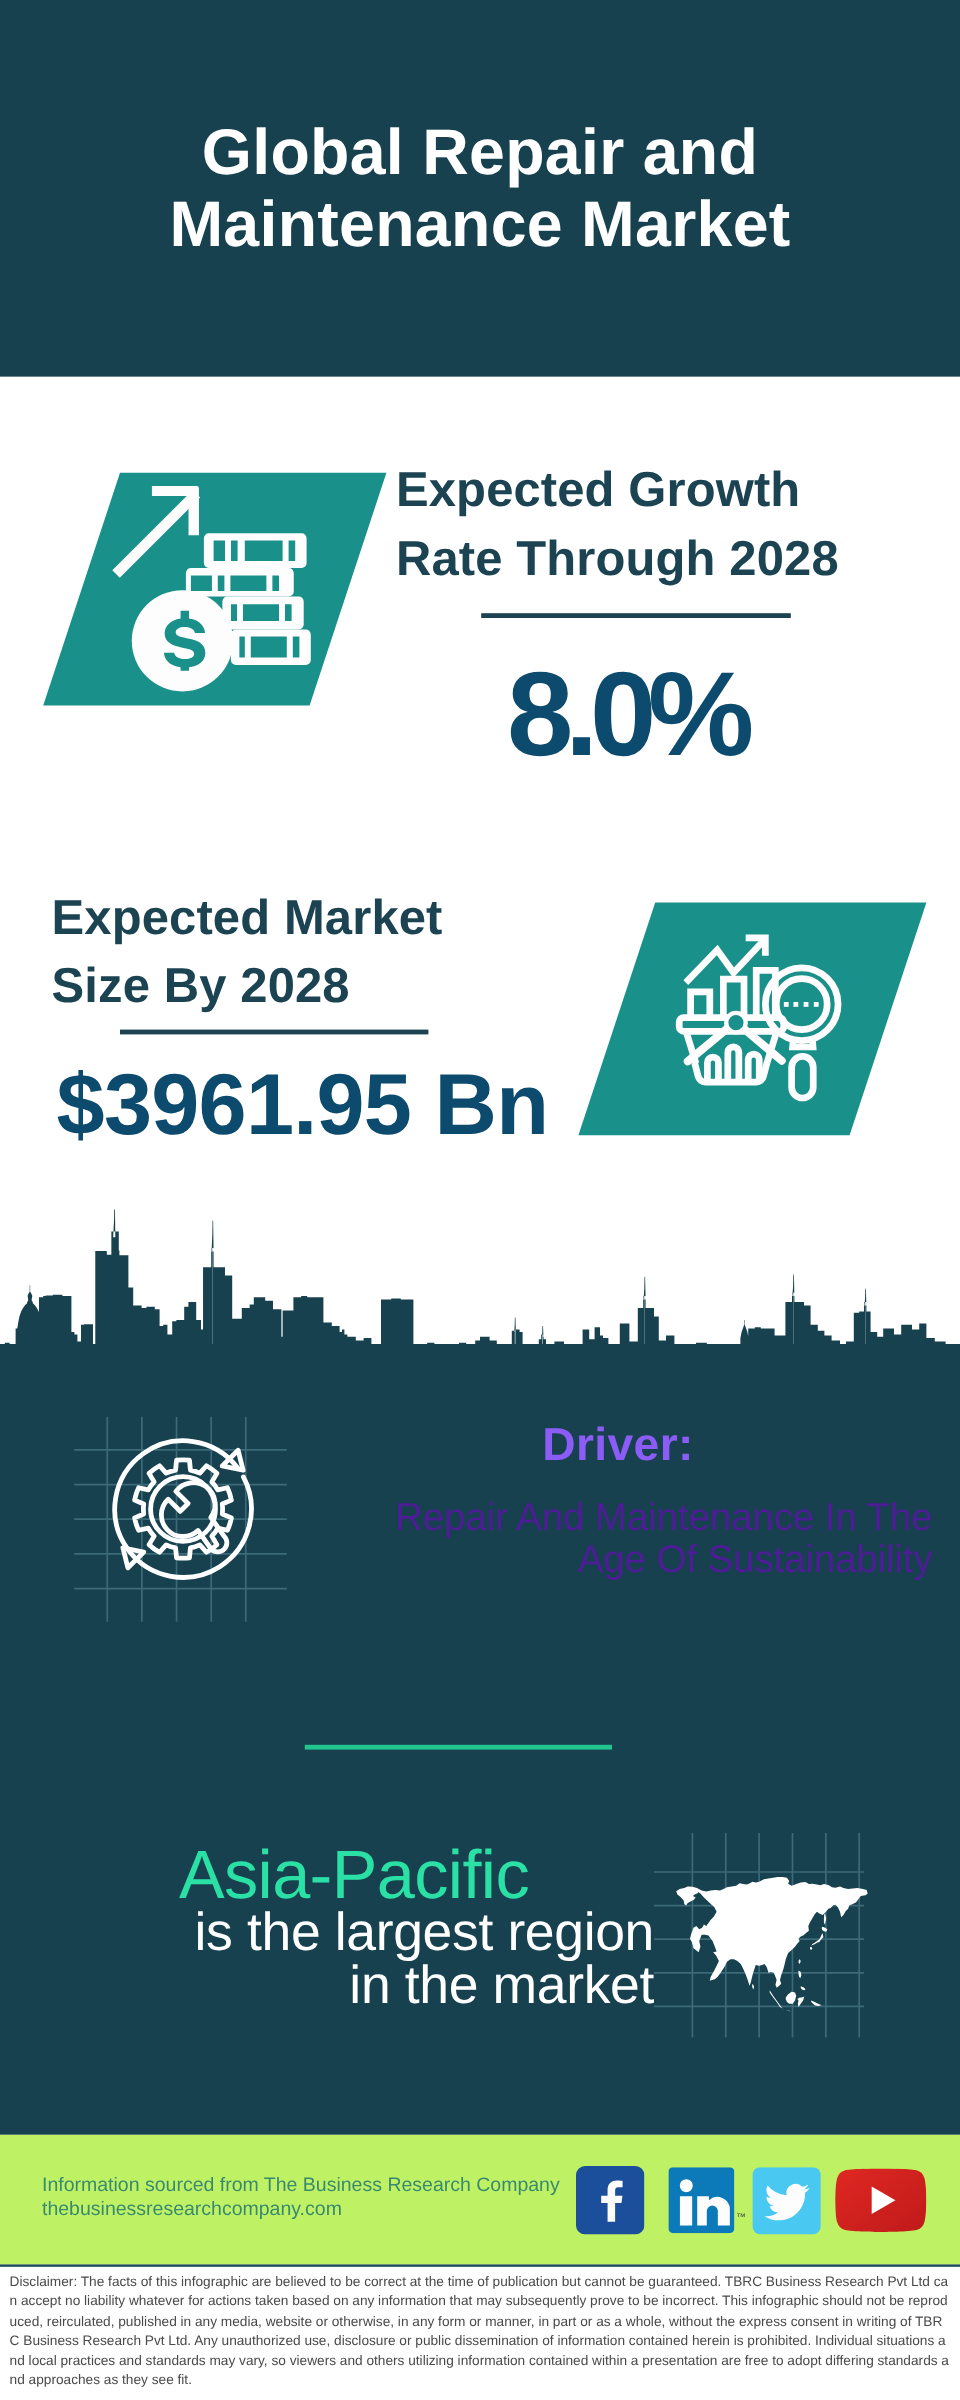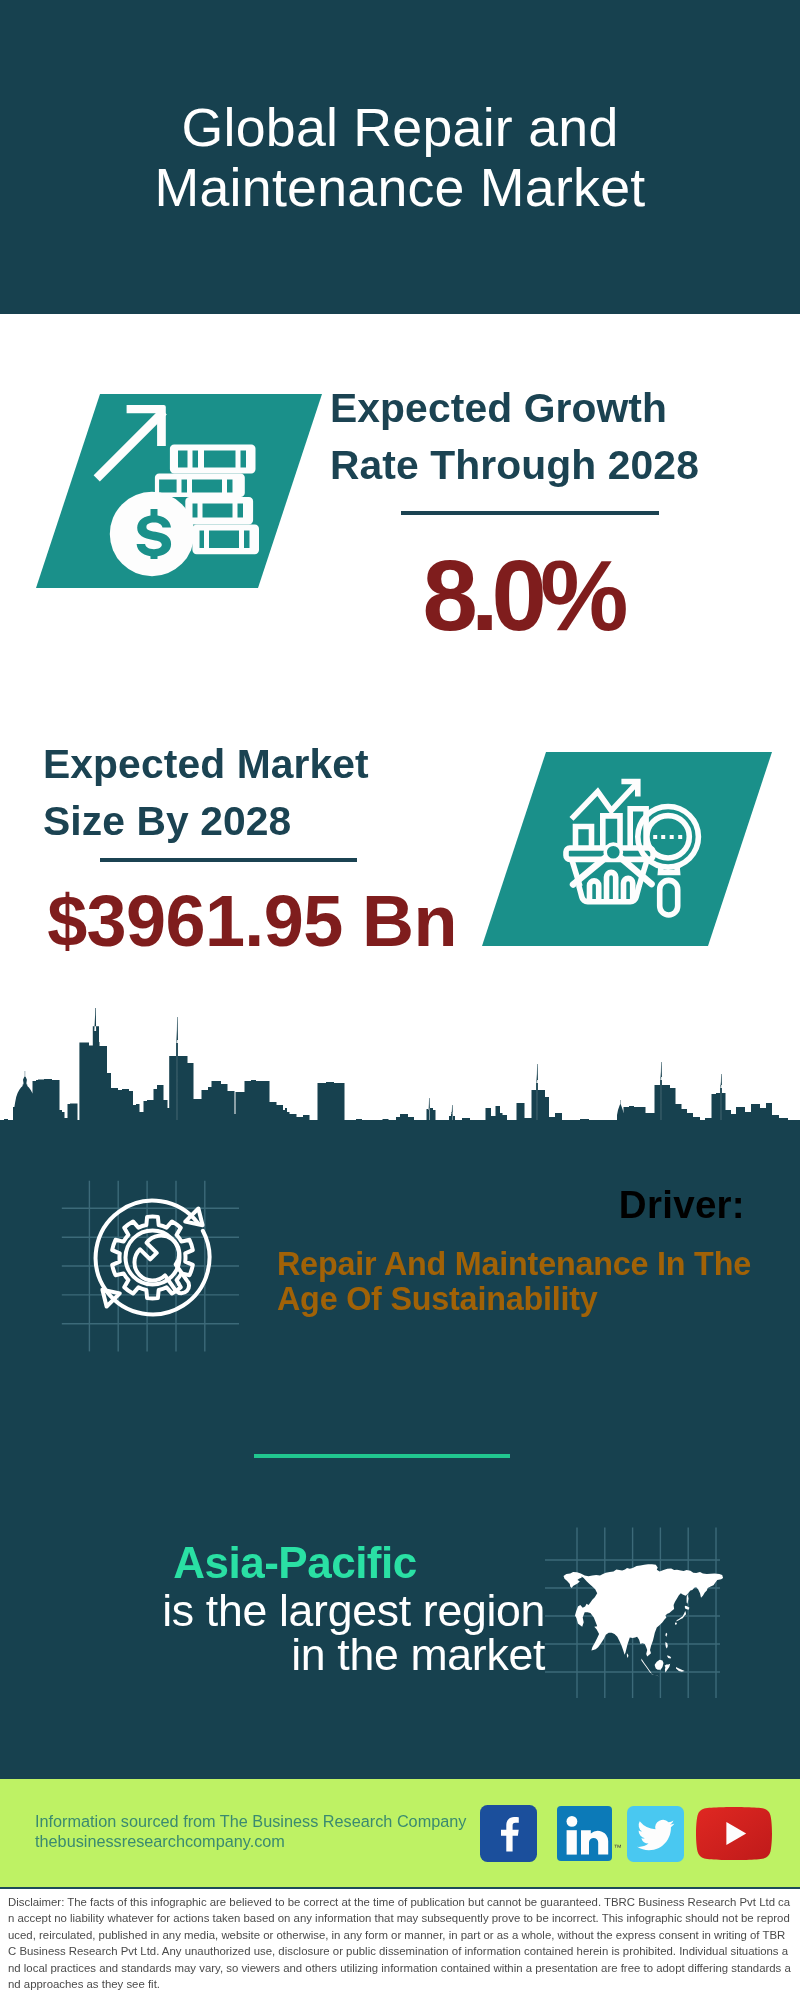--- a/index.html
+++ b/index.html
@@ -2,42 +2,42 @@
 <html><head>
 <meta charset="utf-8">
 <style>
   html,body{margin:0;padding:0;}
   body{width:800px;height:2000px;background:#ffffff;font-family:"Liberation Sans",sans-serif;overflow:hidden;}
   .page{position:relative;width:800px;height:2000px;overflow:hidden;}
 
   
   .header{position:absolute;left:0;top:0;width:800px;height:314px;background:#17414f;}
   .header-title{position:absolute;left:0;top:98px;width:800px;text-align:center;color:#ffffff;
-    font-size:53.7px;font-weight:normal;line-height:59.7px;letter-spacing:0.25px;}
+    font-size:53.7px;font-weight:bold;line-height:59.7px;letter-spacing:0.25px;}
 
   
   .white{position:absolute;left:0;top:314px;width:800px;height:700px;background:#ffffff;}
 
   .para{position:absolute;}
 
   .stat-head{color:#1b4352;font-size:40.8px;font-weight:bold;line-height:56.6px;text-align:left;
     letter-spacing:0.1px;position:absolute;}
   .rule{position:absolute;background:#1b4352;height:3px;}
-  .stat-val{position:absolute;color:#7f1d1d;font-size:99.5px;font-weight:bold;line-height:100px;
+  .stat-val{position:absolute;color:#0c4a6e;font-size:99.5px;font-weight:bold;line-height:100px;
     text-align:center;letter-spacing:-7px;}
 
   
   .dark-bottom{position:absolute;left:0;top:1120px;width:800px;height:659px;background:#17414f;}
   .skyline{position:absolute;left:0;top:1010px;width:800px;height:115px;}
 
-  .driver-label{position:absolute;color:#000000;font-size:38.5px;font-weight:bold;line-height:40px;text-align:right;letter-spacing:0.3px;}
-  .driver-text{position:absolute;color:#a16207;font-size:32.3px;font-weight:bold;line-height:34.9px;text-align:left;letter-spacing:-0.2px;}
+  .driver-label{position:absolute;color:#8b5cf6;font-size:38.5px;font-weight:bold;line-height:40px;text-align:center;letter-spacing:0.3px;}
+  .driver-text{position:absolute;color:#4c1d95;font-size:32.3px;font-weight:normal;line-height:34.9px;text-align:right;letter-spacing:-0.2px;}
   .mid-rule{position:absolute;background:#21c68f;height:4px;}
   .region-block{position:absolute;text-align:center;}
-  .region-name{color:#2ae0a4;font-size:44px;font-weight:bold;line-height:52.2px;letter-spacing:-0.5px;}
+  .region-name{color:#2ae0a4;font-size:57px;font-weight:normal;line-height:52.2px;letter-spacing:-0.5px;}
   .region-text{color:#ffffff;font-size:44.6px;font-weight:normal;line-height:43.6px;letter-spacing:-0.3px;text-align:right;}
 
   
   .footer{position:absolute;left:0;top:1779px;width:800px;height:221px;background:#bef264;}
   .src{position:absolute;color:#3a8a70;font-size:16.25px;line-height:19.8px;letter-spacing:0px;}
   .soc{position:absolute;display:block;line-height:0;}
   .tm{position:absolute;left:57px;top:38px;font-size:8px;color:#444;line-height:8px;}
   .discbar{position:absolute;left:0;top:108px;width:800px;height:113px;background:#ffffff;
     border-top:2.5px solid #1d4b5a;}
   .disclaimer{position:absolute;left:8px;top:5px;width:785px;color:#4a4a4a;font-size:11.4px;line-height:16.4px;

